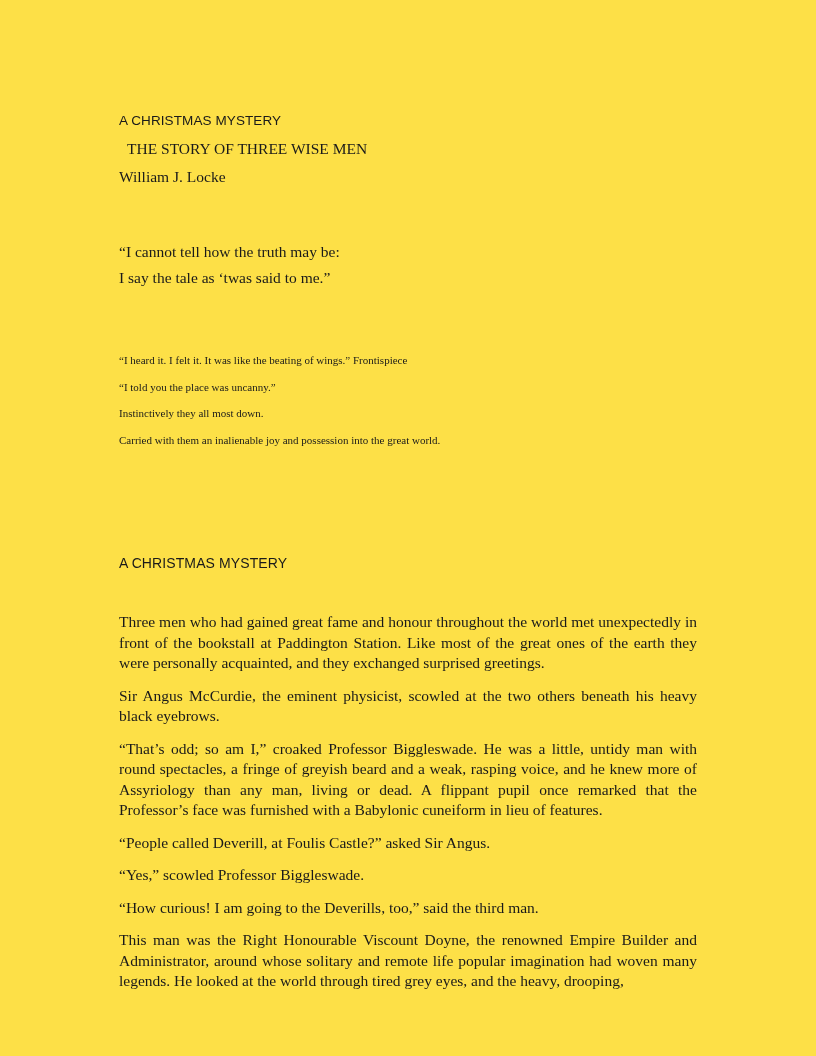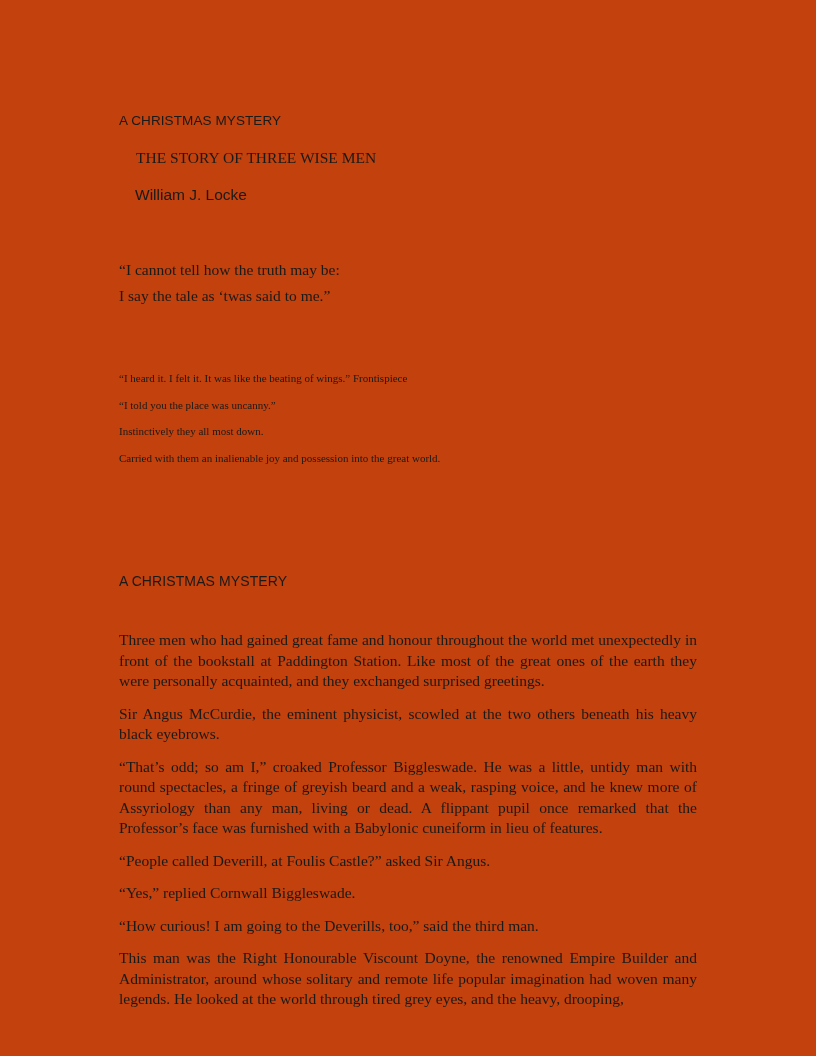--- a/index.html
+++ b/index.html
@@ -11,21 +11,21 @@
     width: 816px;
     height: 1056px;
     font-family: "Liberation Serif", "DejaVu Serif", serif;
     color: #1a1a1a;
     -webkit-font-smoothing: antialiased;
   }
   .page {
     position: relative;
     width: 816px;
     height: 1056px;
-    background: #c2410c;
+    background: #fde047;
     box-sizing: border-box;
     overflow: hidden;
   }
   .content {
     position: absolute;
     left: 119px;
     top: 110px;
     width: 578px;
   }
 
@@ -36,28 +36,28 @@
     font-size: 13.5px;
     line-height: 21px;
     letter-spacing: 0.1px;
     margin: 0 0 3px 0;
     font-weight: 400;
   }
   .doc-subtitle {
     font-family: "Liberation Serif", "DejaVu Serif", serif;
     font-size: 15.5px;
     line-height: 20px;
-    margin: 17px;
+    margin: 8px;
     font-weight: 400;
   }
   .doc-author {
-    font-family: Liberation Sans, sans-serif;
+    font-family: Liberation Serif, serif;
     font-size: 15.5px;
     line-height: 20px;
-    margin: 16px;
+    margin: 0;
     font-weight: 400;
   }
 
   
   .epigraph {
     margin-top: 52px;
   }
   .epigraph-line {
     font-size: 15.5px;
     line-height: 26px;
@@ -123,19 +123,19 @@
       <p class="caption-line">Carried with them an inalienable joy and possession into the great world.</p>
     </div>
 
     <h1 class="chapter-heading">A CHRISTMAS MYSTERY</h1>
 
     <div class="body-text">
       <p class="body-paragraph">Three men who had gained great fame and honour throughout the world met unexpectedly in front of the bookstall at Paddington Station. Like most of the great ones of the earth they were personally acquainted, and they exchanged surprised greetings.</p>
       <p class="body-paragraph">Sir Angus McCurdie, the eminent physicist, scowled at the two others beneath his heavy black eyebrows.</p>
       <p class="body-paragraph">“That’s odd; so am I,” croaked Professor Biggleswade. He was a little, untidy man with round spectacles, a fringe of greyish beard and a weak, rasping voice, and he knew more of Assyriology than any man, living or dead. A flippant pupil once remarked that the Professor’s face was furnished with a Babylonic cuneiform in lieu of features.</p>
       <p class="body-paragraph">“People called Deverill, at Foulis Castle?” asked Sir Angus.</p>
-      <p class="body-paragraph">“Yes,” replied Cornwall Biggleswade.</p>
+      <p class="body-paragraph">“Yes,” scowled Professor Biggleswade.</p>
       <p class="body-paragraph">“How curious! I am going to the Deverills, too,” said the third man.</p>
       <p class="body-paragraph">This man was the Right Honourable Viscount Doyne, the renowned Empire Builder and Administrator, around whose solitary and remote life popular imagination had woven many legends. He looked at the world through tired grey eyes, and the heavy, drooping,</p>
     </div>
 
   </div>
 </div>
 
 </body></html>

